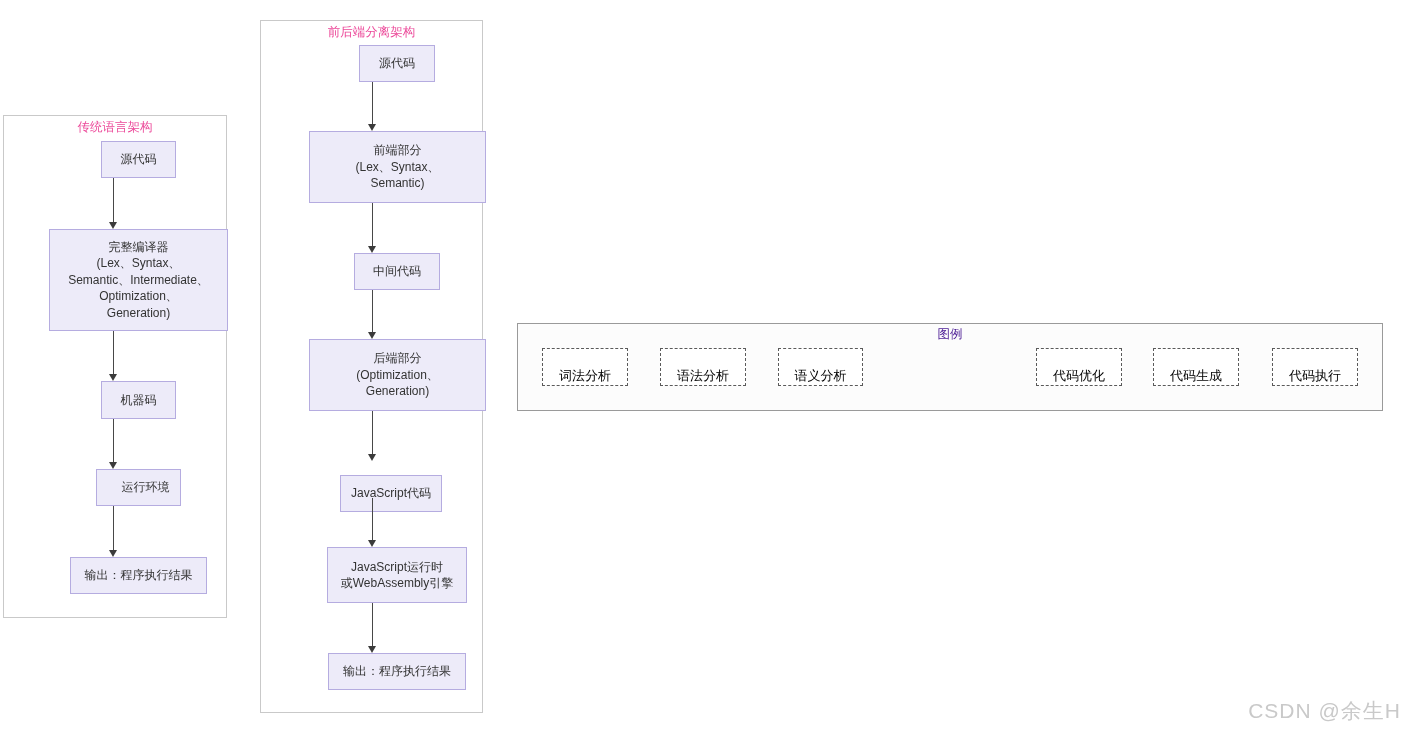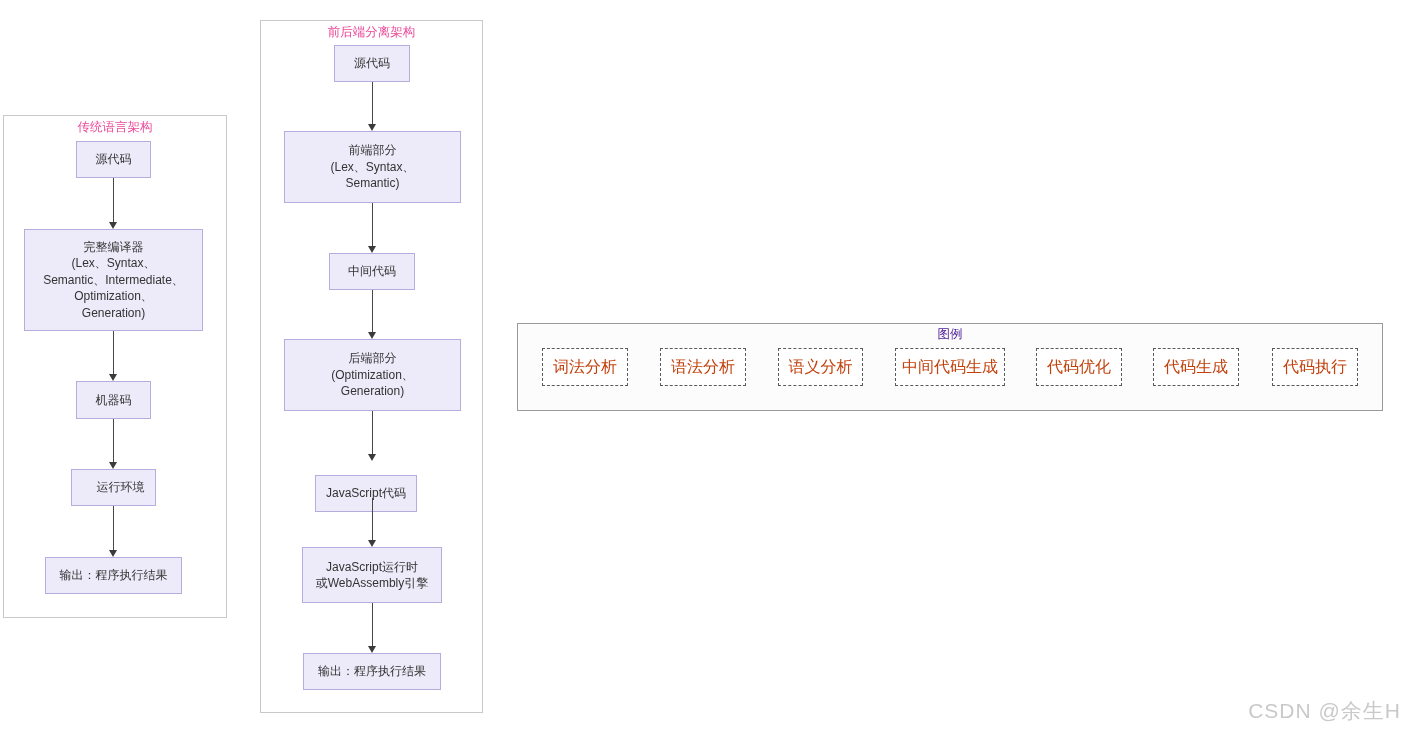--- a/index.html
+++ b/index.html
@@ -32,20 +32,21 @@
     box-sizing: border-box;
     background: #edebf9;
     border: 1px solid #b5ace0;
     display: flex;
     align-items: center;
     justify-content: center;
     text-align: center;
     font-size: 12px;
     line-height: 16.5px;
     color: #333333;
+    margin-left: 25px;
   }
   .node span { white-space: pre-line; }
   .arrow {
     position: absolute;
     width: 10px;
     transform: translateX(-50%);
   }
   .arrow .line {
     position: absolute;
     left: 50%;
@@ -80,24 +81,24 @@
     color: #4c1d95;
   }
   .legend-item {
     position: absolute;
     box-sizing: border-box;
     top: 348px;
     height: 38px;
     border: 1.5px dashed #5a5a5a;
     background: #ffffff;
     display: flex;
-    align-items: center;
+    align-items: flex-end;
     justify-content: center;
-    font-size: 16px;
-    color: #c2410c;
+    font-size: 13px;
+    color: #000000;
   }
   .watermark {
     position: absolute;
     right: 1px;
     top: 697px;
     font-size: 21px;
     letter-spacing: 1px;
     color: #c9c9c9;
     white-space: nowrap;
   }
@@ -207,23 +208,20 @@
   </div>
   <div class="legend-item" style="left:542px; width:86px;">
     <span>词法分析</span>
   </div>
   <div class="legend-item" style="left:660px; width:86px;">
     <span>语法分析</span>
   </div>
   <div class="legend-item" style="left:778px; width:85px;">
     <span>语义分析</span>
   </div>
-  <div class="legend-item" style="left:895px; width:110px;">
-    <span>中间代码生成</span>
-  </div>
   <div class="legend-item" style="left:1036px; width:86px;">
     <span>代码优化</span>
   </div>
   <div class="legend-item" style="left:1153px; width:86px;">
     <span>代码生成</span>
   </div>
   <div class="legend-item" style="left:1272px; width:86px;">
     <span>代码执行</span>
   </div>
 

